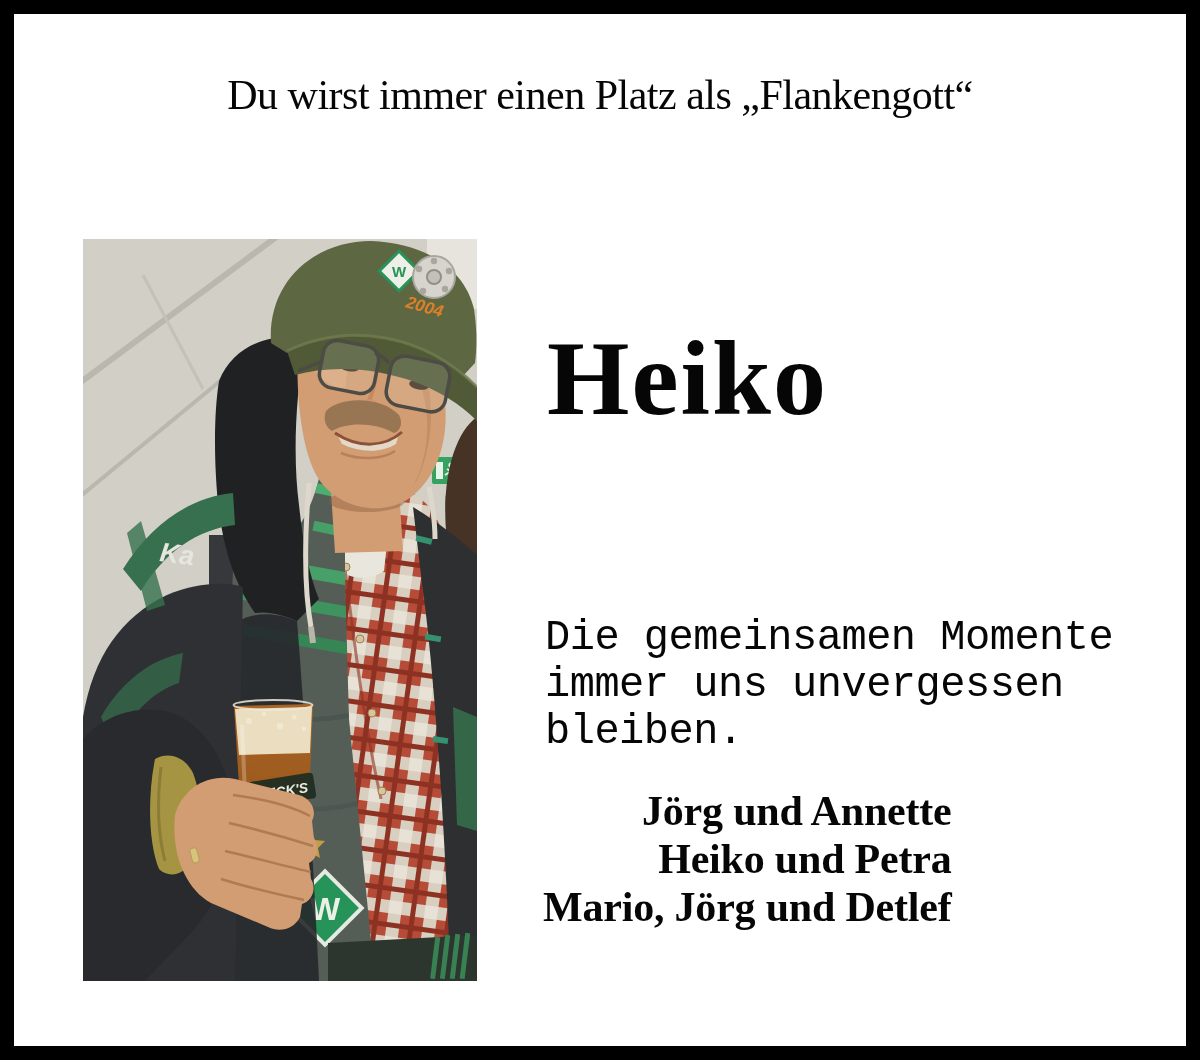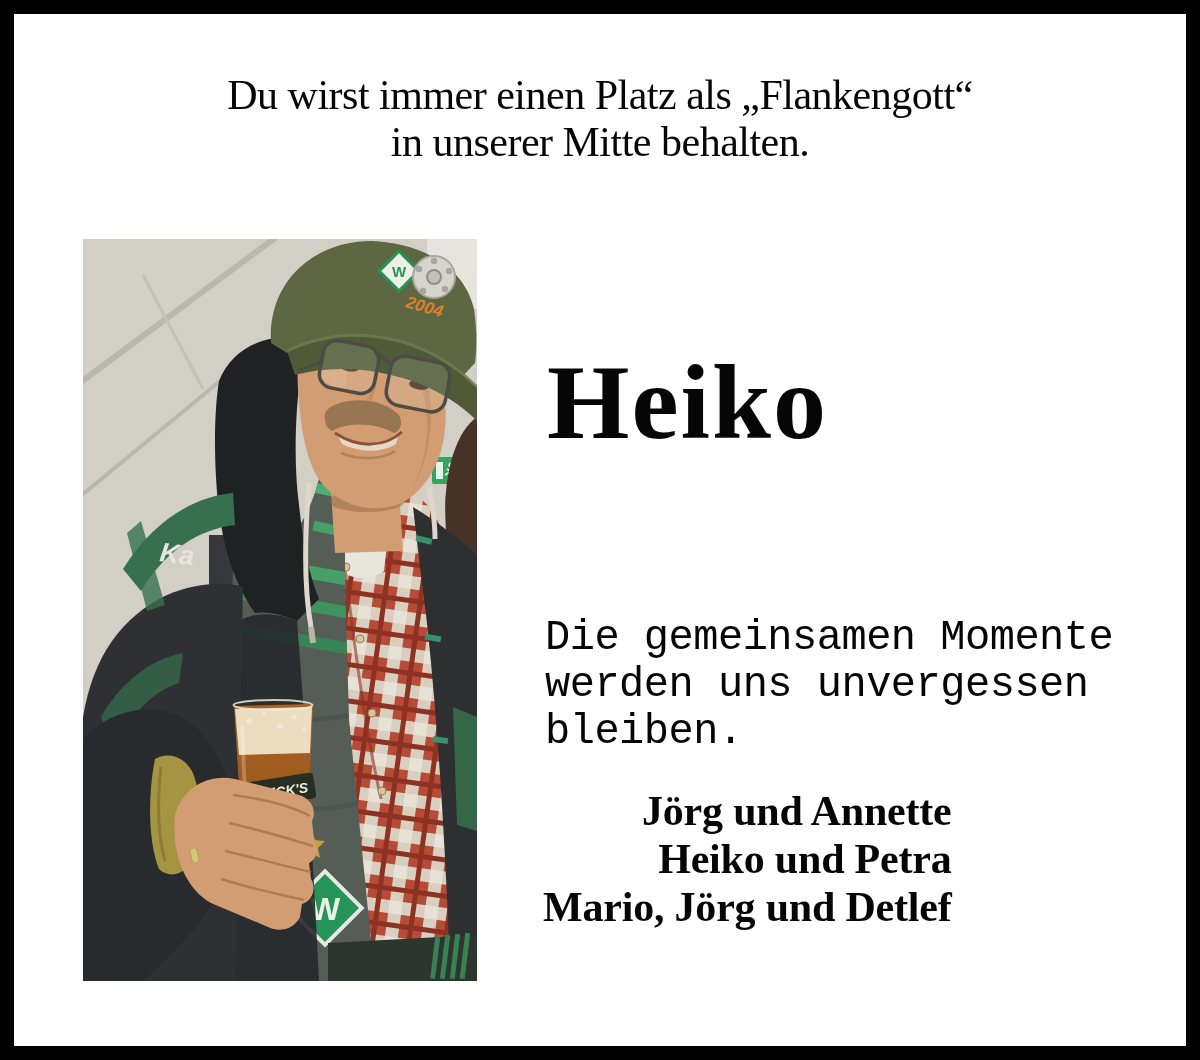--- a/index.html
+++ b/index.html
@@ -18,21 +18,21 @@
     text-align:center;
     font-size:42px;line-height:47px;
     letter-spacing:-0.5px;
   }
   .photo{
     position:absolute;left:69px;top:225px;
     width:394px;height:742px;margin:0;padding:0;
   }
   .photo svg{display:block;width:394px;height:742px;}
   .name{
-    position:absolute;left:533px;top:336px;margin:0;
+    position:absolute;left:533px;top:312px;margin:0;
     font-size:106px;line-height:1;font-weight:bold;
     letter-spacing:2px;
   }
   .tribute{
     position:absolute;left:531px;top:601px;
     font-size:42px;line-height:47px;letter-spacing:-0.5px;font-family:Liberation Mono, monospace;
   }
   .mourners{
     position:absolute;left:529px;top:773px;
     font-size:42px;line-height:48px;font-weight:bold;
@@ -40,21 +40,20 @@
     text-align:right;
   }
 </style>
 </head>
 <body>
 
 <div class="page">
 
   <div class="epigraph">
     <div>Du wirst immer einen Platz als „Flankengott“</div>
-    <div>in unserer Mitte behalten.</div>
   </div>
 
   <figure class="photo">
     <svg viewBox="0 0 394 742" xmlns="http://www.w3.org/2000/svg">
       <defs>
         <linearGradient id="beerGrad" x1="0" y1="0" x2="0" y2="1">
           <stop offset="0" stop-color="#a85f1c"></stop>
           <stop offset="0.45" stop-color="#9a5416"></stop>
           <stop offset="1" stop-color="#6f3a0e"></stop>
         </linearGradient>
@@ -243,21 +242,21 @@
       </g>
 
       <rect width="394" height="742" fill="#d8d2c6" opacity="0.05"></rect>
     </svg>
   </figure>
 
   <h1 class="name">Heiko</h1>
 
   <div class="tribute">
     <div>Die gemeinsamen Momente</div>
-    <div>werden uns unvergessen bleiben.</div>
+    <div>immer uns unvergessen bleiben.</div>
   </div>
 
   <div class="mourners">
     <div>Jörg und Annette</div>
     <div>Heiko und Petra</div>
     <div>Mario, Jörg und Detlef</div>
   </div>
 
 </div>
 

